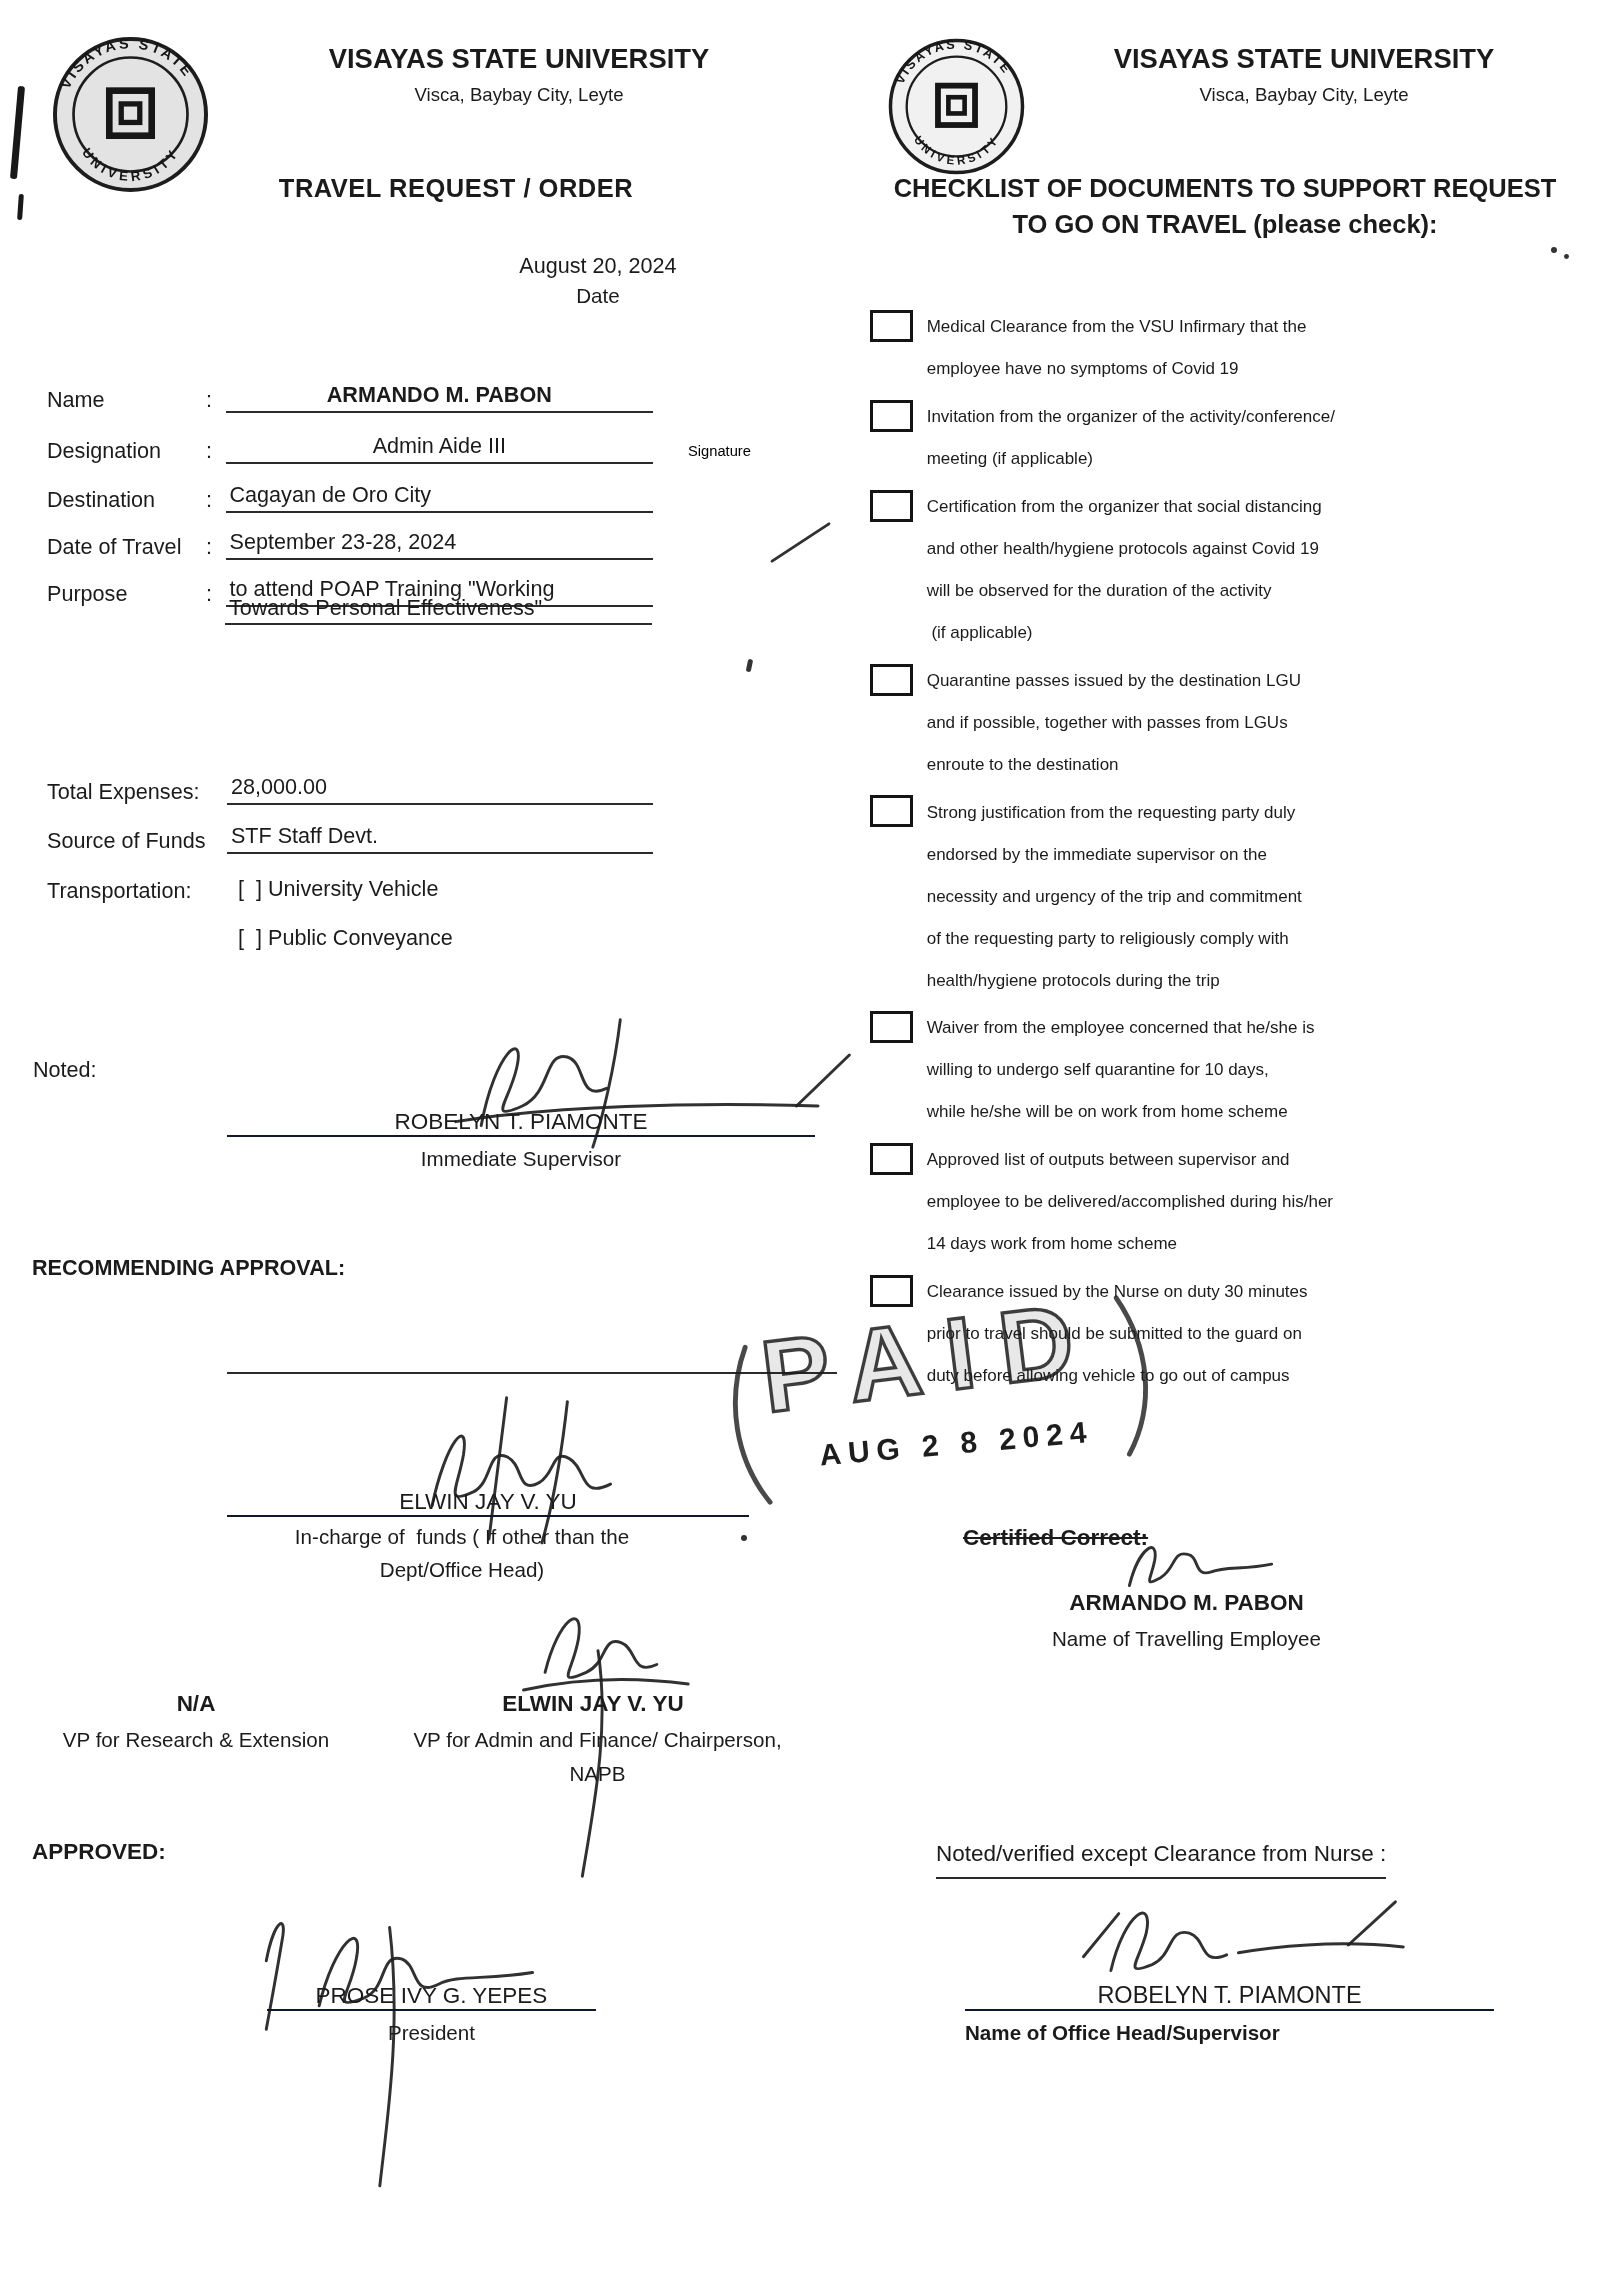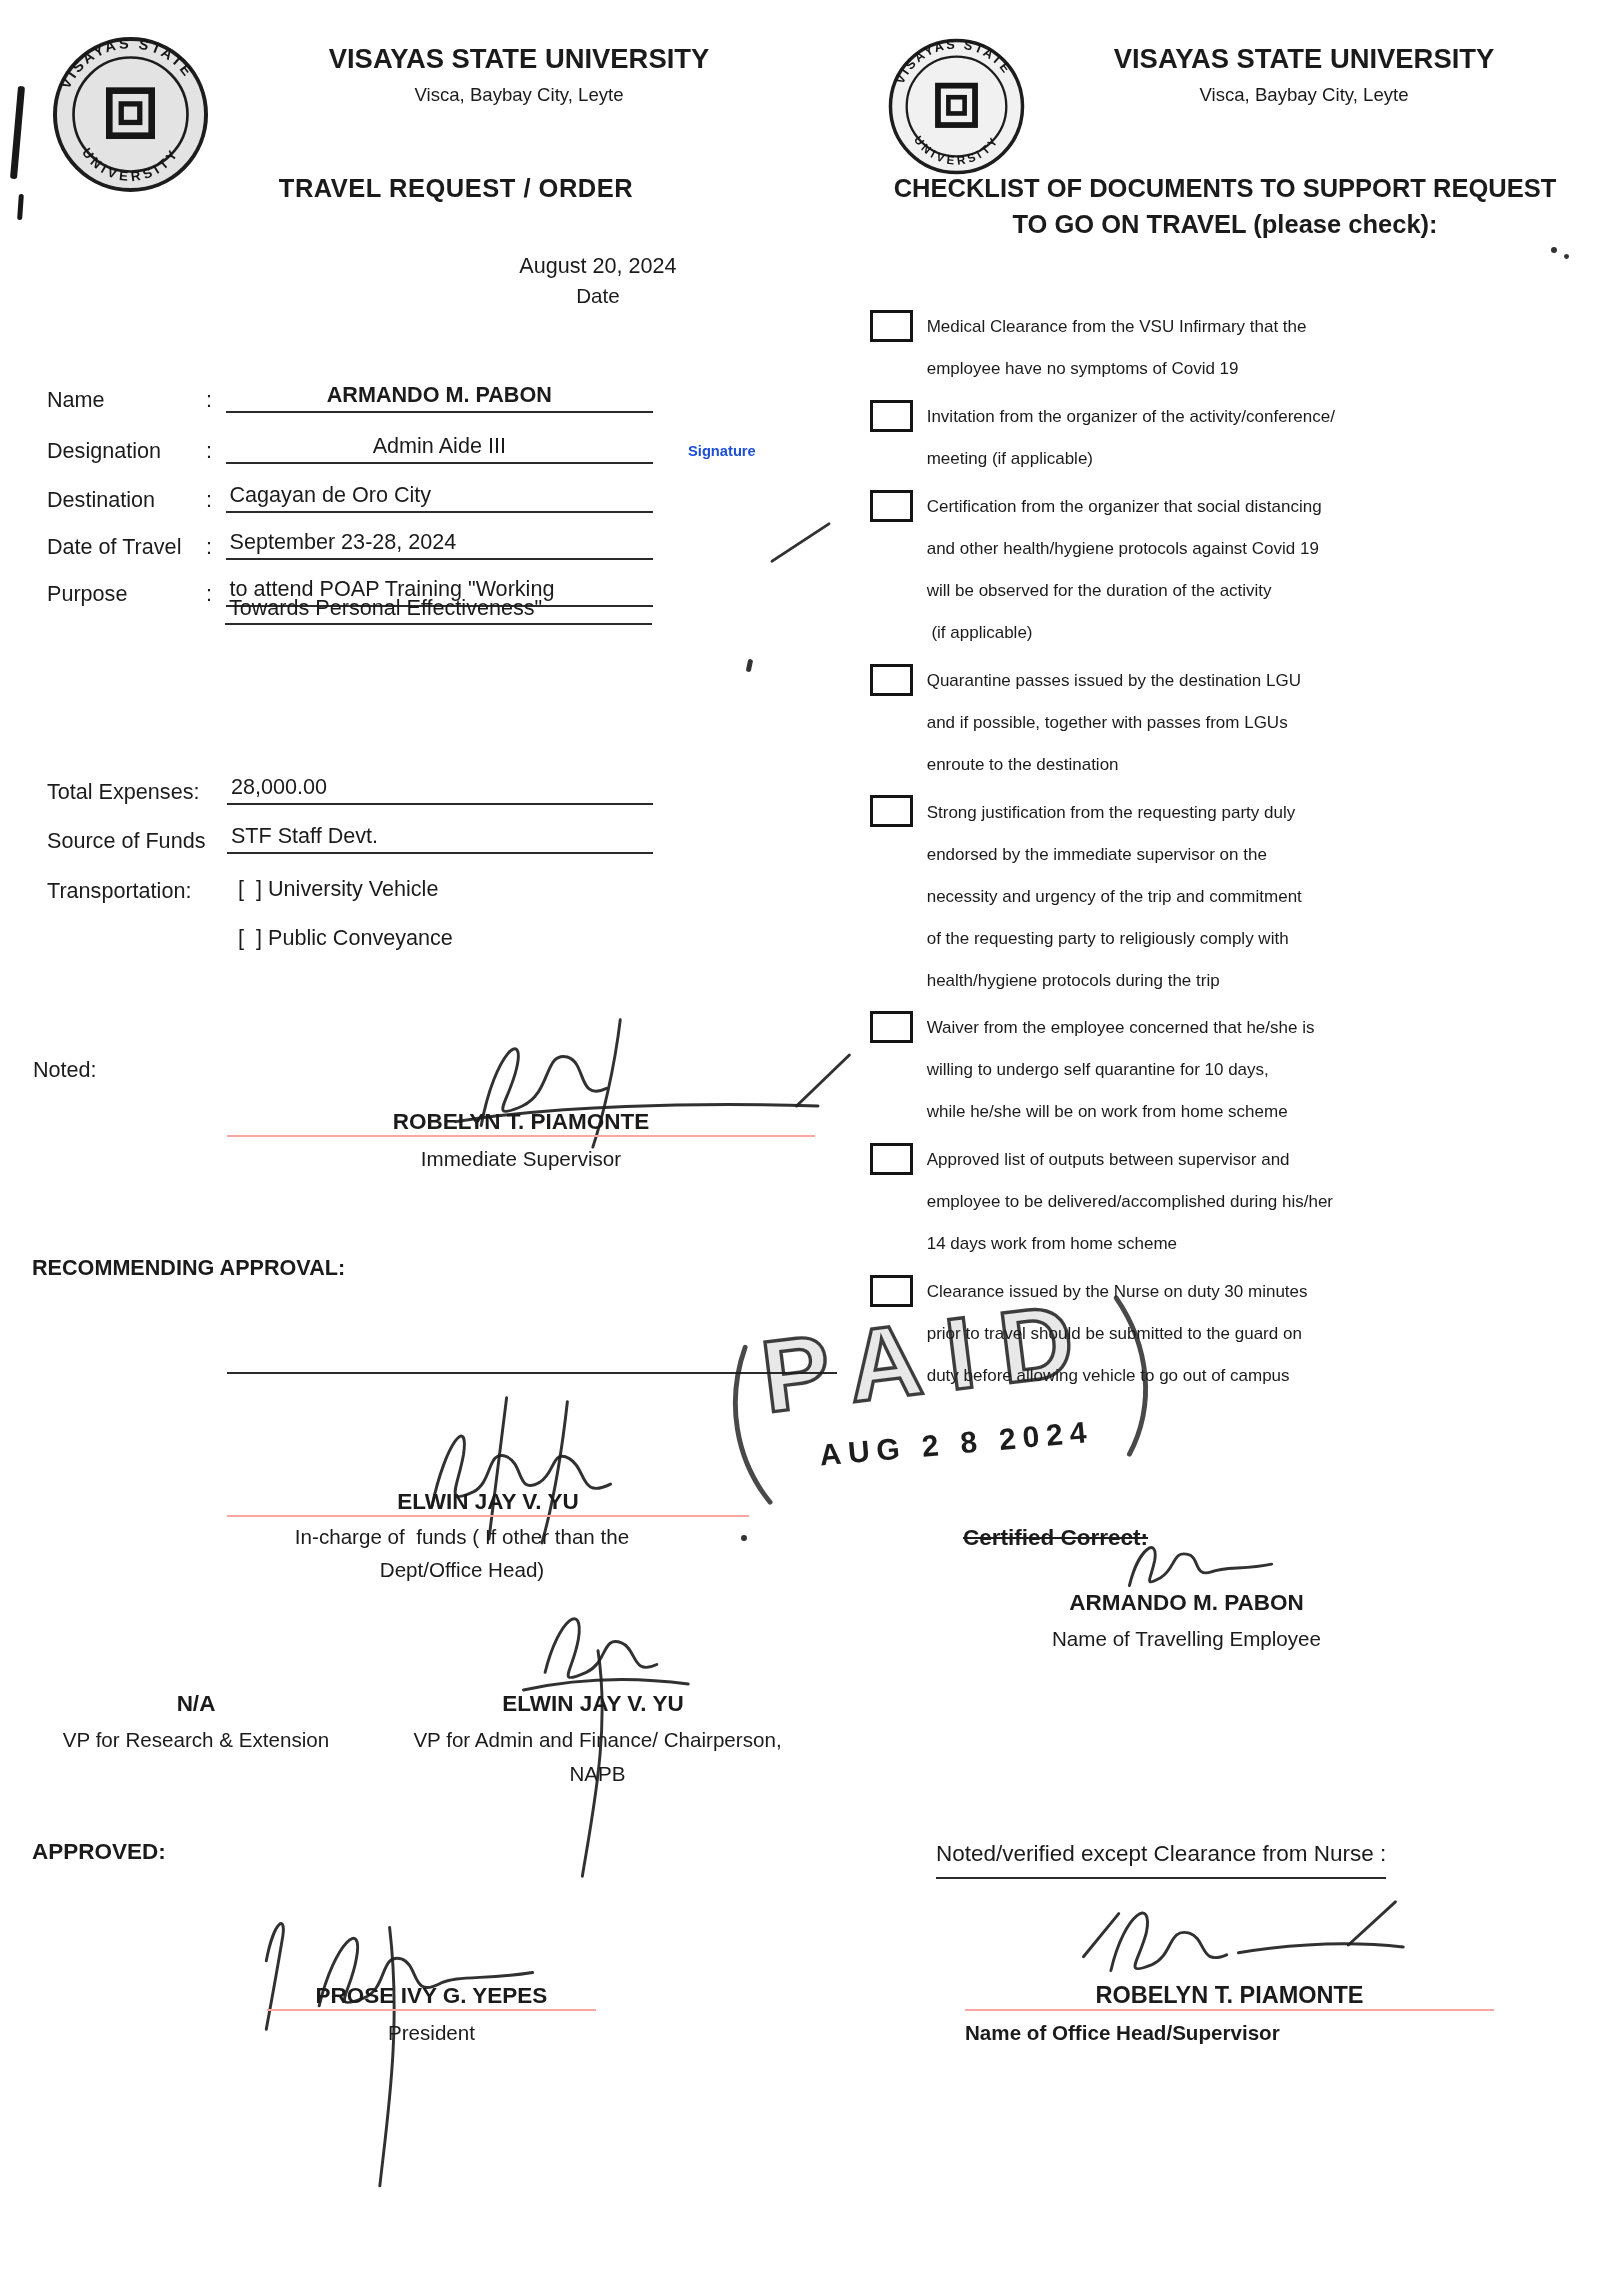--- a/index.html
+++ b/index.html
@@ -11,21 +11,21 @@
   .ctr{text-align:center;}
   .streak{background:#181818;border-radius:2.9px;}
   .speck{background:#333;border-radius:50%;}
   
   .frow{position:absolute;left:47px;width:606px;display:flex;align-items:flex-end;font-size:21.6px;}
   .flabel{width:159px;flex:none;}
   .fcolon{width:19.6px;flex:none;}
   .fvalue{flex:1;border-bottom:2px solid #2b2b2b;padding:0 3.9px 2.9px;white-space:pre;}
   .erow{position:absolute;left:47px;width:606px;display:flex;align-items:flex-end;font-size:21.6px;}
   .elabel{width:180px;flex:none;}
-  .line-name{display:flex;align-items:flex-end;justify-content:center;border-bottom:2px solid #fca5a5;font-weight:bold;}
+  .line-name{display:flex;align-items:flex-end;justify-content:center;border-bottom:2px solid #0f172a;font-weight:normal;}
   .small-title{font-size:20.6px;white-space:pre;}
   
   .chk-wrap{position:absolute;left:870px;top:306px;width:725px;}
   .chk-item{display:flex;margin-bottom:5.9px;}
   .chk-box{width:43px;height:32px;border:3.9px solid #141414;margin:3.9px 13.7px 0 0;flex:none;}
   .chk-line{font-size:17px;line-height:42px;white-space:pre;}
   
   .sig path{fill:none;stroke:#1f1f1f;stroke-width:3;stroke-linecap:round;opacity:0.92;}
   
   .stamp{z-index:6;}
@@ -70,21 +70,21 @@
   <div class="frow" style="top:382px">
     <span class="flabel">Name</span>
     <span class="fcolon">:</span>
     <span class="fvalue b ctr">ARMANDO M. PABON</span>
   </div>
   <div class="frow" style="top:433px">
     <span class="flabel">Designation</span>
     <span class="fcolon">:</span>
     <span class="fvalue ctr">Admin Aide III</span>
   </div>
-  <div class="abs" style="left:688px;top:443px;font-size:14.7px;font-weight:bold;color:#1d4ed8;">Signature</div>
+  <div class="abs" style="left:688px;top:443px;font-size:14.7px;font-weight:normal;color:#000000;">Signature</div>
   <div class="frow" style="top:482px">
     <span class="flabel">Destination</span>
     <span class="fcolon">:</span>
     <span class="fvalue">Cagayan de Oro City</span>
   </div>
   <div class="frow" style="top:529px">
     <span class="flabel">Date of Travel</span>
     <span class="fcolon">:</span>
     <span class="fvalue">September 23-28, 2024</span>
   </div>

